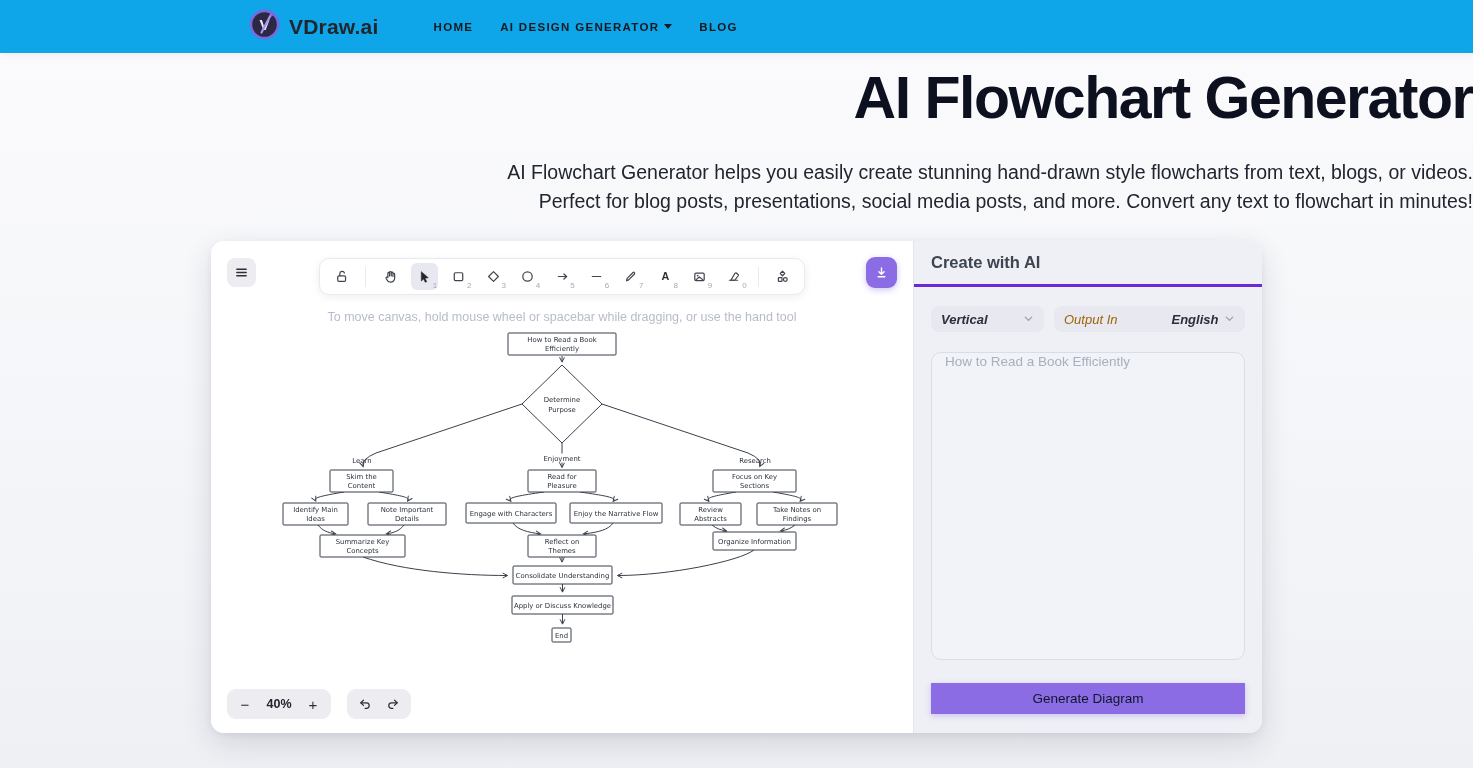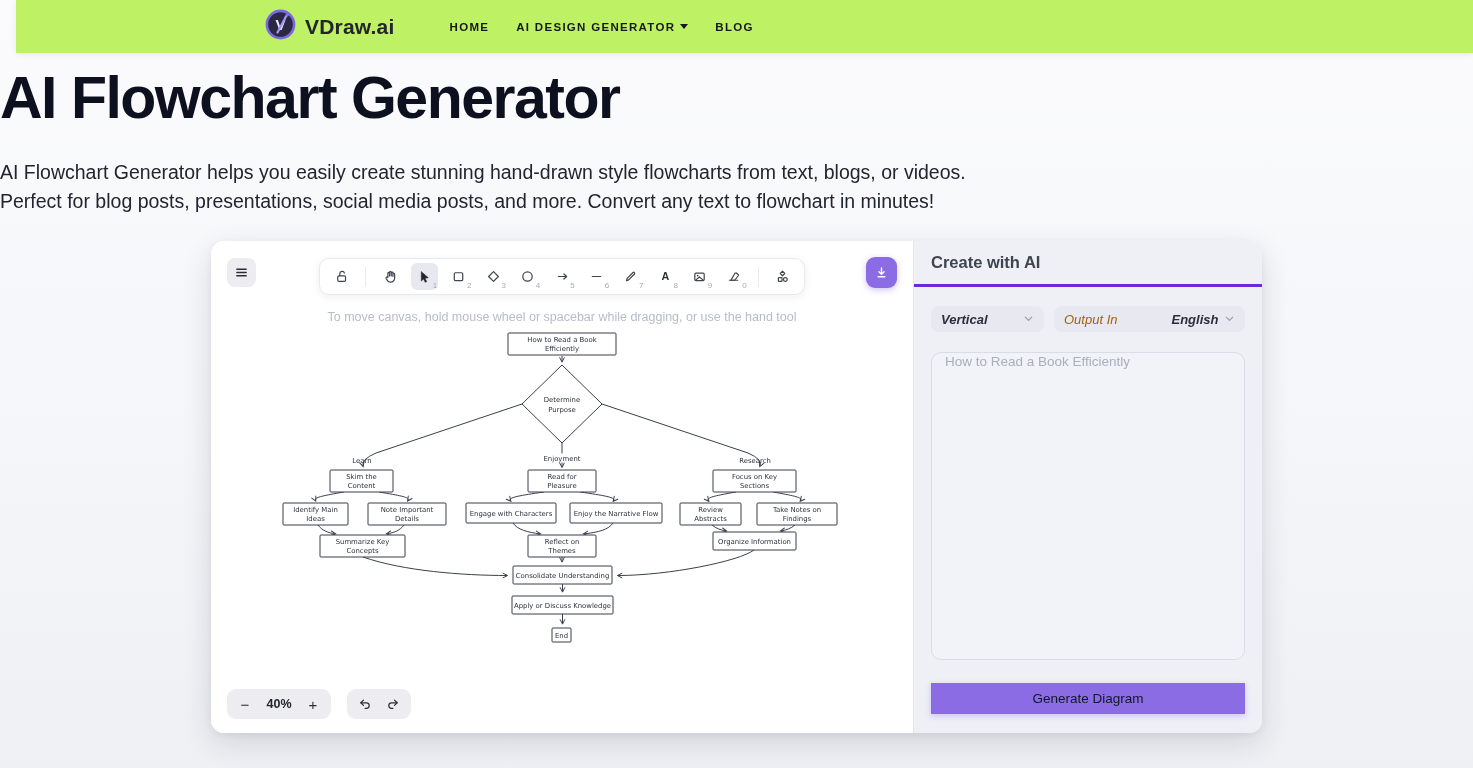--- a/index.html
+++ b/index.html
@@ -8,35 +8,35 @@
     font-family:"Liberation Sans", sans-serif;
     background:linear-gradient(180deg,#fbfbfd 0%,#f5f6f9 55%,#eff0f4 100%);
     position:relative; color:#20242e;
   }
   .dots {
     background-image:radial-gradient(#e1e3ec 0.8px, transparent 0.9px);
     background-size:8px 8px;
   }
 
   
-  .nav { position:absolute; top:0; left:16px; right:0; height:53px; background:#bef264;
+  .nav { position:absolute; top:0; left:0; right:0; height:53px; background:#0ea5e9;
          box-shadow:0 1px 7px rgba(25,28,48,.08); display:flex; align-items:center; z-index:20; }
   .nav-inner { display:flex; align-items:center; padding-left:249px; }
   .brand { display:flex; align-items:center; gap:9px; cursor:pointer; }
   .brand-name { font-size:21px; font-weight:700; color:#23252d; letter-spacing:.2px; }
   .nav-menu { display:flex; align-items:center; gap:27px; margin-left:55px; }
   .nav-item { font-size:11.5px; font-weight:700; letter-spacing:1.3px; color:#17181d; cursor:pointer;
               display:flex; align-items:center; gap:5px; }
   .caret-down { width:0; height:0; border-left:4px solid transparent; border-right:4px solid transparent;
                 border-top:5px solid #17181d; display:inline-block; }
 
   
-  .hero-title { position:absolute; top:62px; left:0; width:100%; text-align:left;
+  .hero-title { position:absolute; top:62px; left:0; width:100%; text-align:right;
                 font-size:59px; line-height:72px; font-weight:700; letter-spacing:-1.5px; color:#0d101e; }
-  .hero-desc { position:absolute; top:158px; left:0; width:100%; text-align:left;
+  .hero-desc { position:absolute; top:158px; left:0; width:100%; text-align:right;
                font-size:19.5px; line-height:29px; color:#21252f; }
 
   
   .card { position:absolute; left:211px; top:241px; width:1051px; height:492px;
           background:#fff; border-radius:13px; box-shadow:0 10px 30px rgba(30,35,70,.14), 0 2px 6px rgba(30,35,70,.06);
           display:flex; overflow:hidden; }
 
   
   .canvas { position:relative; width:702px; height:492px; background:#fff; flex:0 0 702px; }
   .menu-btn { position:absolute; left:16px; top:17px; width:29px; height:29px; border-radius:8px;

